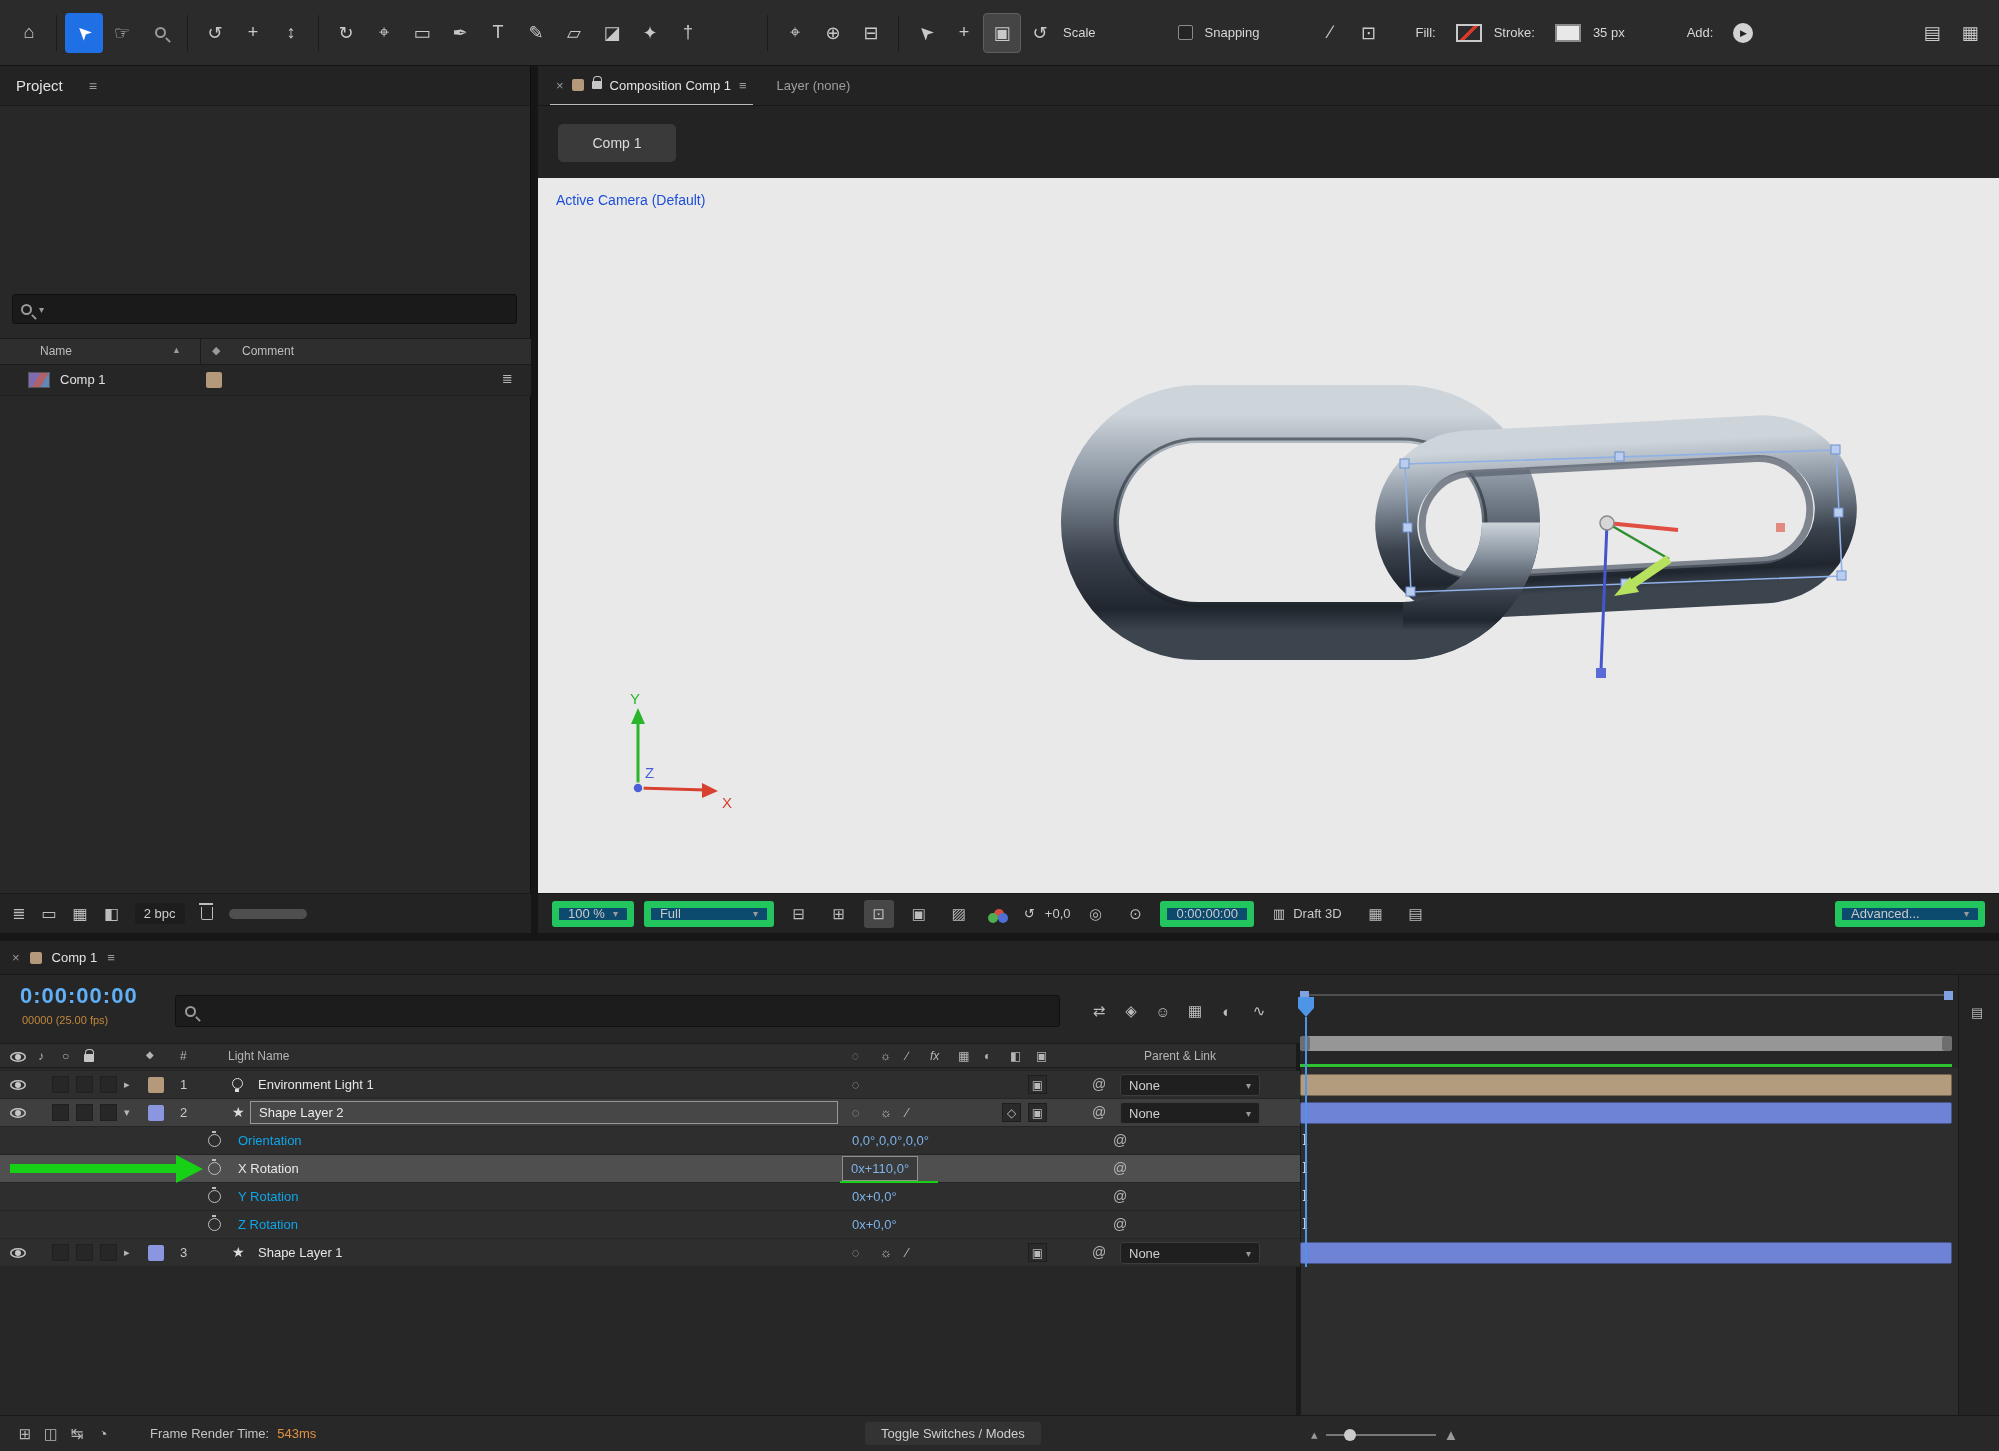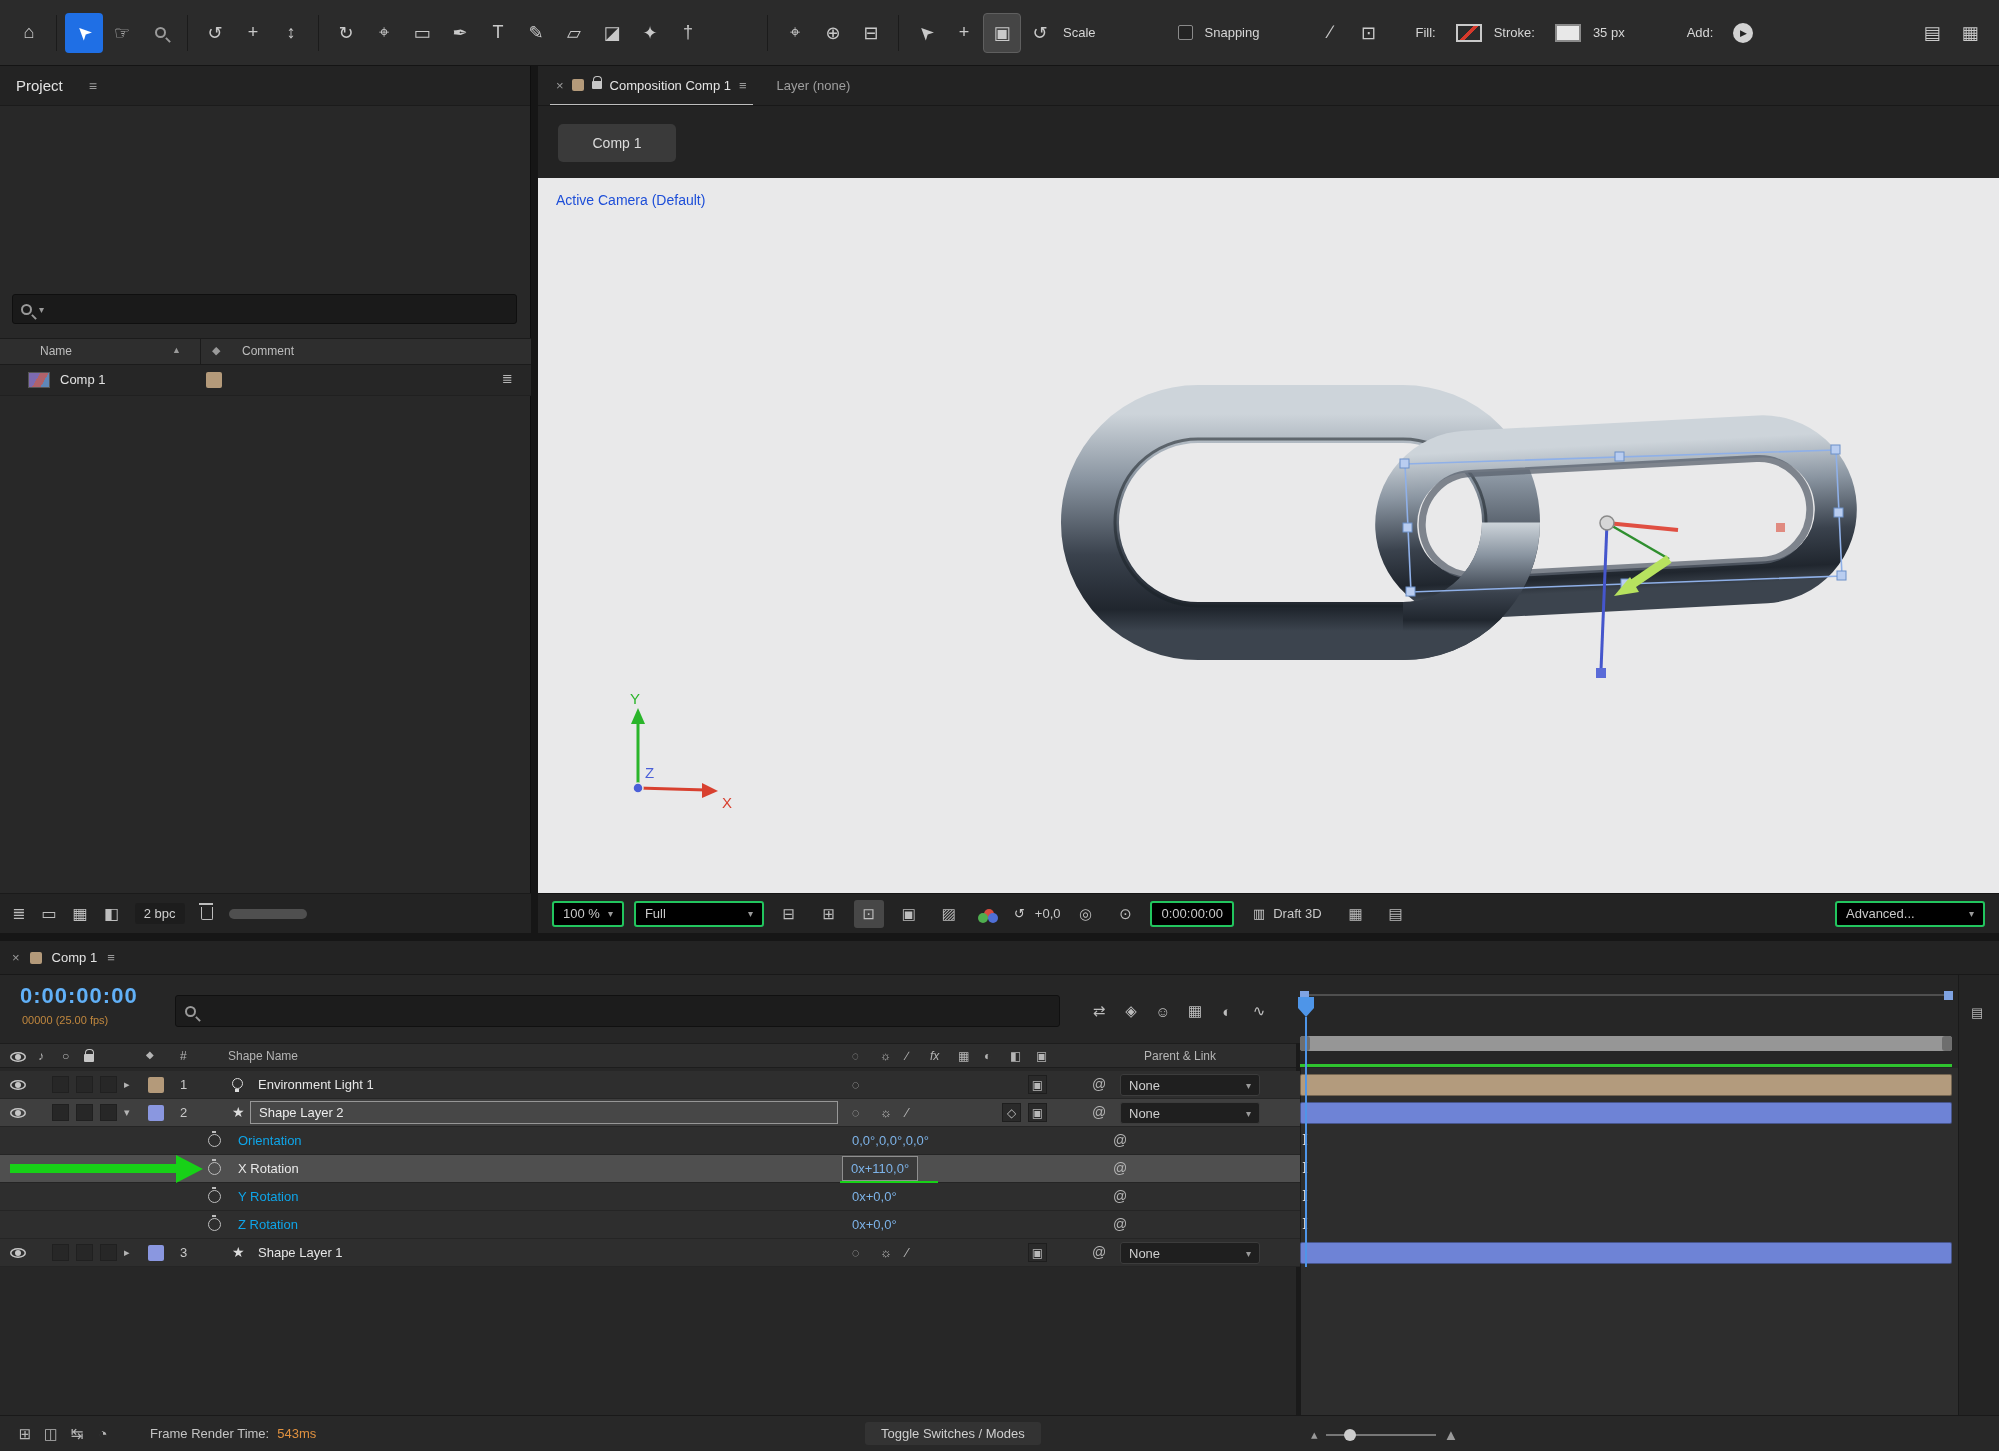--- a/index.html
+++ b/index.html
@@ -50,21 +50,21 @@
 
 .comp{position:absolute;left:538px;top:66px;width:1461px;height:867px;background:#232323}
 .ctabs{height:40px;display:flex;align-items:center;padding:0 12px;gap:18px;border-bottom:1px solid #181818;color:#9e9e9e}
 .ctab{display:flex;align-items:center;gap:8px;height:100%;padding:0 6px}
 .ctab.active{border-bottom:1px solid #bdbdbd;color:#e4e4e4}
 .minisq{width:12px;height:12px;background:#b49a7a;border-radius:2px}
 .cchip{position:absolute;left:20px;top:58px;width:118px;height:38px;background:#3a3a3a;border-radius:5px;display:flex;align-items:center;justify-content:center;color:#dcdcdc;font-size:14px}
 .viewer{position:absolute;left:0;top:112px;width:1461px;height:715px;background:#e9e9ea;overflow:hidden}
 .cam-label{position:absolute;left:18px;top:14px;color:#1d4ed8;font-size:14px}
 .cbottom{position:absolute;left:0;bottom:0;width:1461px;height:40px;background:#232323;border-top:1px solid #161616;display:flex;align-items:center;padding:0 14px;gap:10px;color:#c9c9c9}
-.chipbox{height:26px;background:#000000;border:2px solid #22c55e;border-radius:3px;display:flex;align-items:center;padding:0 9px;gap:8px;white-space:nowrap}
+.chipbox{height:26px;background:#0c4a6e;border:7px solid #22c55e;border-radius:3px;display:flex;align-items:center;padding:0 9px;gap:8px;white-space:nowrap}
 .cicon{width:30px;height:28px;display:flex;align-items:center;justify-content:center;font-size:15px;color:#bdbdbd;border-radius:3px}
 .cicon.active{background:#474747}
 .dchev{font-size:10px;color:#9a9a9a}
 
 .timeline{position:absolute;left:0;top:941px;width:1999px;height:510px;background:#262626}
 .ttabs{height:34px;display:flex;align-items:center;padding:0 12px;gap:10px;background:#232323;border-bottom:1px solid #181818;color:#b5b5b5}
 .bigtc{position:absolute;left:20px;top:42px;color:#61b0f7;font-size:22px;font-weight:bold;letter-spacing:1px}
 .finfo{position:absolute;left:22px;top:73px;color:#c0873e;font-size:11px}
 .tsearch{position:absolute;left:175px;top:54px;width:885px;height:32px;background:#1c1c1c;border:1px solid #101010;border-radius:3px;display:flex;align-items:center;padding:0 9px;gap:8px;color:#9a9a9a}
 .masters{position:absolute;left:1085px;top:56px;display:flex;gap:4px}
@@ -436,21 +436,21 @@
     <div class="workarea"></div>
     <div class="cache"></div>
 
     <div class="colhead">
       <span class="i-eye" style="left:10px;top:8px"></span>
       <span style="left:38px">♪</span>
       <span style="left:62px">○</span>
       <span class="i-lock" style="left:84px;top:10px"></span>
       <span style="left:146px;font-size:10px">◆</span>
       <span style="left:180px">#</span>
-      <span style="left:228px">Shape Name</span>
+      <span style="left:228px">Light Name</span>
       <span style="left:852px">◌</span>
       <span style="left:880px">☼</span>
       <span style="left:906px">∕</span>
       <span class="swi" style="left:930px">fx</span>
       <span style="left:958px">▦</span>
       <span style="left:984px">◐</span>
       <span style="left:1010px">◧</span>
       <span style="left:1036px">▣</span>
       <span style="left:1144px">Parent &amp; Link</span>
     </div>

